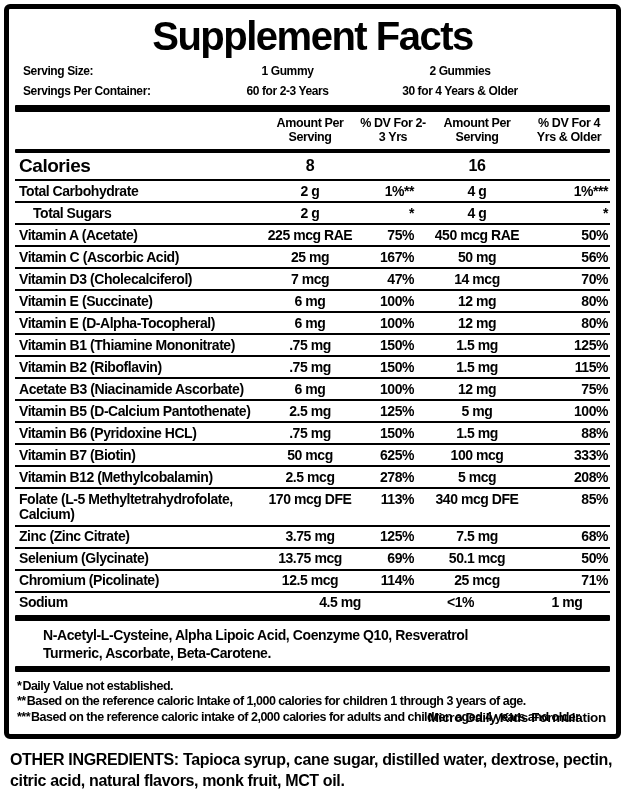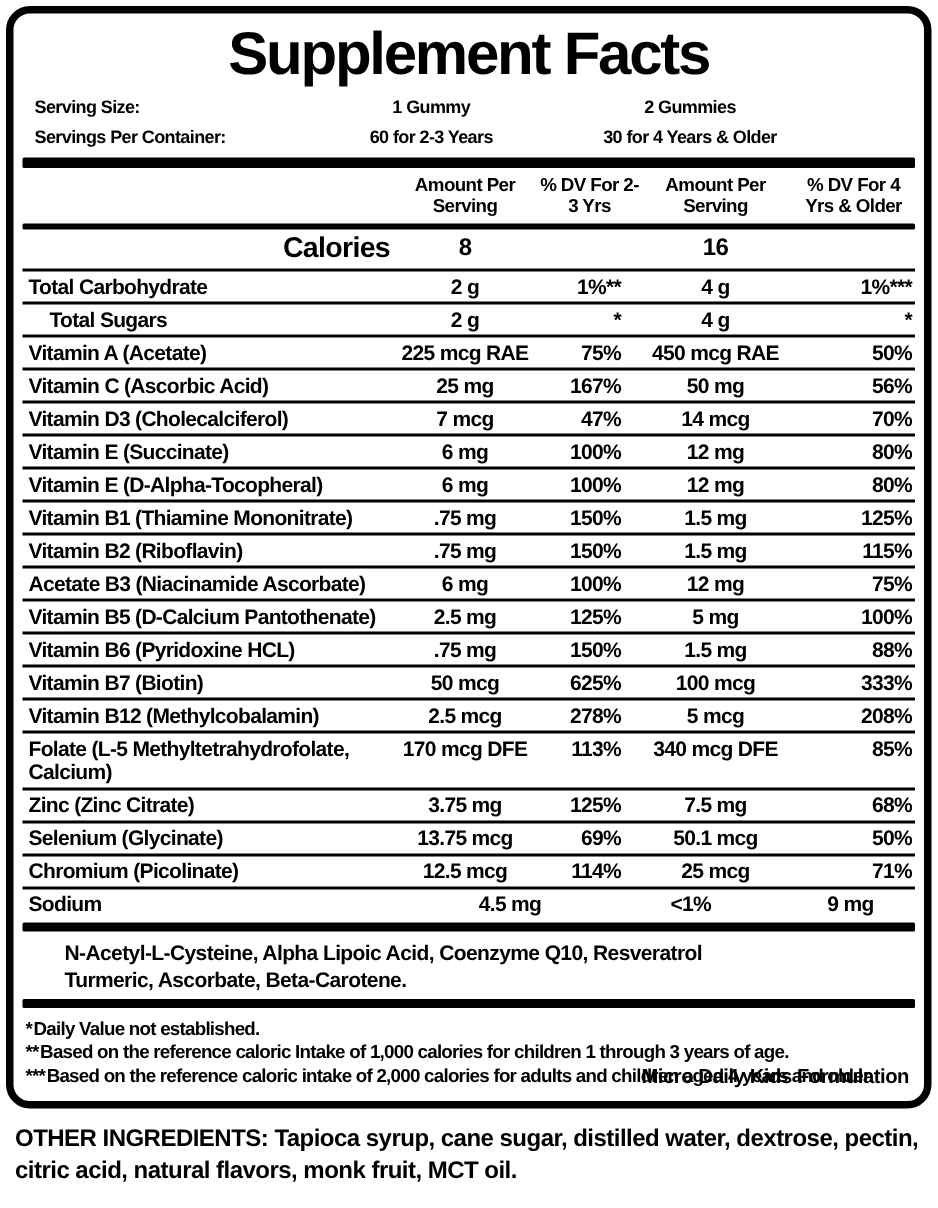--- a/index.html
+++ b/index.html
@@ -6,21 +6,21 @@
   body{
     width:625px;height:805px;
     background:#ffffff;color:#000;
     font-family:"Liberation Sans","DejaVu Sans",sans-serif;
     font-weight:700;
     -webkit-font-smoothing:antialiased;
   }
   .label-box{
     margin:4px;
     border:5px solid #000;
-    border-radius:16px;
+    border-radius:6px;
     padding:2px 6px 8px 6px;
     background:#fff;
   }
   .panel-title{
     margin:2px 0 2px 0;
     text-align:center;
     font-size:40px;
     line-height:46px;
     letter-spacing:-1.5px;
     font-weight:700;
@@ -60,21 +60,21 @@
   }
   .row.sub{border-bottom-width:2px;}
   .row:last-child{border-bottom:none;gap:30px;}
   .row .name{text-align:left;padding-left:4px;}
   .row .name.indent1{padding-left:18px;}
   .row .name.indent2{padding-left:38px;}
   .row .val.amt{text-align:center;}
   .row .val.dv{text-align:right;padding-right:12px;}
   .row .val.dv:last-child{padding-right:2px;}
   .row.calories{padding:3px 0;}
-  .row.calories .name{font-size:19px;line-height:20px;text-align:right;}
+  .row.calories .name{font-size:19px;line-height:20px;}
   .row.calories .val{font-size:16px;line-height:20px;}
   
   .blend{font-size:14px;line-height:18px;letter-spacing:-0.4px;padding:3px 0 2px 0;}
   .blend .top{display:grid;grid-template-columns:245px 220px 1fr;}
   .blend .top .lab{padding-left:4px;}
   .blend .top .amt{text-align:center;}
   .blend .ing{padding-left:28px;}
   
   .footnotes{padding:5px 0 0 2px;font-size:12.5px;line-height:15.5px;letter-spacing:-0.5px;}
   .fn{display:flex;}
@@ -271,21 +271,21 @@
       <div class="val amt">12.5 mcg</div>
       <div class="val dv">114%</div>
       <div class="val amt">25 mcg</div>
       <div class="val dv">71%</div>
     </div>
 
     <div class="tgrid row">
       <div class="name">Sodium</div>
       <div class="val amt">4.5 mg</div>
       <div class="val dv">&lt;1%</div>
-      <div class="val amt">9 mg</div>
+      <div class="val amt">1 mg</div>
       <div class="val dv">&lt;1%</div>
     </div>
   </div>
 
   <div class="bar h6"></div>
 
   <div class="blend">
     <div class="ing">N-Acetyl-L-Cysteine, Alpha Lipoic Acid, Coenzyme Q10, Resveratrol</div>
     <div class="ing">Turmeric, Ascorbate, Beta-Carotene.</div>
   </div>

